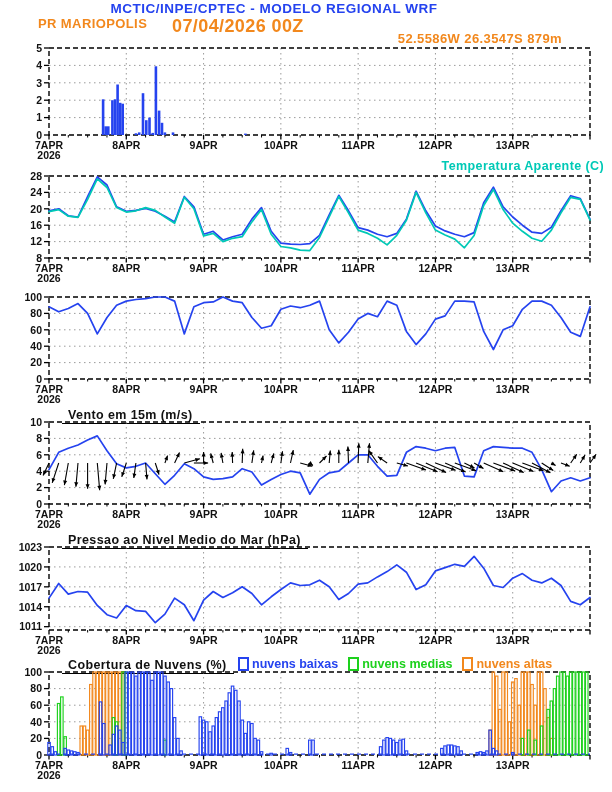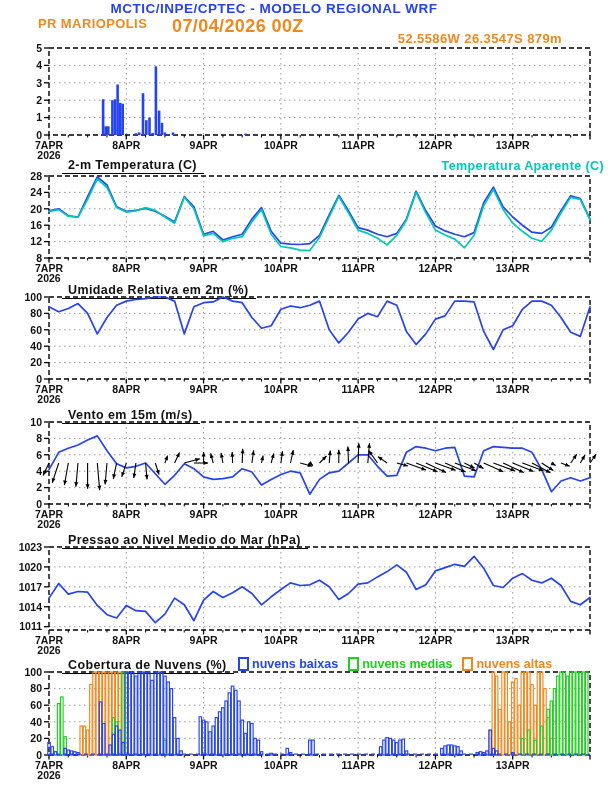--- a/index.html
+++ b/index.html
@@ -22,22 +22,20 @@
 </style>
 </head>
 <body>
 
 <div class="page">
   <div class="hdr1" style="color: rgb(37, 67, 239);">MCTIC/INPE/CPTEC - MODELO REGIONAL WRF</div>
   <span class="hdr2a" style="color: rgb(242, 136, 29);">PR MARIOPOLIS</span>
   <span class="hdr2b" style="color: rgb(242, 136, 29);">07/04/2026 00Z</span>
   <div class="coords" style="color: rgb(242, 136, 29);">52.5586W 26.3547S 879m</div>
 
-  <div class="ptitle t1">2-m Temperatura (C)</div>
-  <div class="ptitle t2">Umidade Relativa em 2m (%)</div>
   <div class="ptitle t3">Vento em 15m (m/s)</div>
   <div class="ptitle t4">Pressao ao Nivel Medio do Mar (hPa)</div>
   <div class="ptitle t5">Cobertura de Nuvens (%)</div>
 
   <div class="rlabel" style="color: rgb(0, 201, 182);">Temperatura Aparente (C)</div>
 
   <div class="legend">
     <span class="lgitem">
       <span class="lgbox" style="border-color: rgb(37, 67, 239);"></span>
       <span style="color: rgb(37, 67, 239); text-align: right;">nuvens baixas</span>

